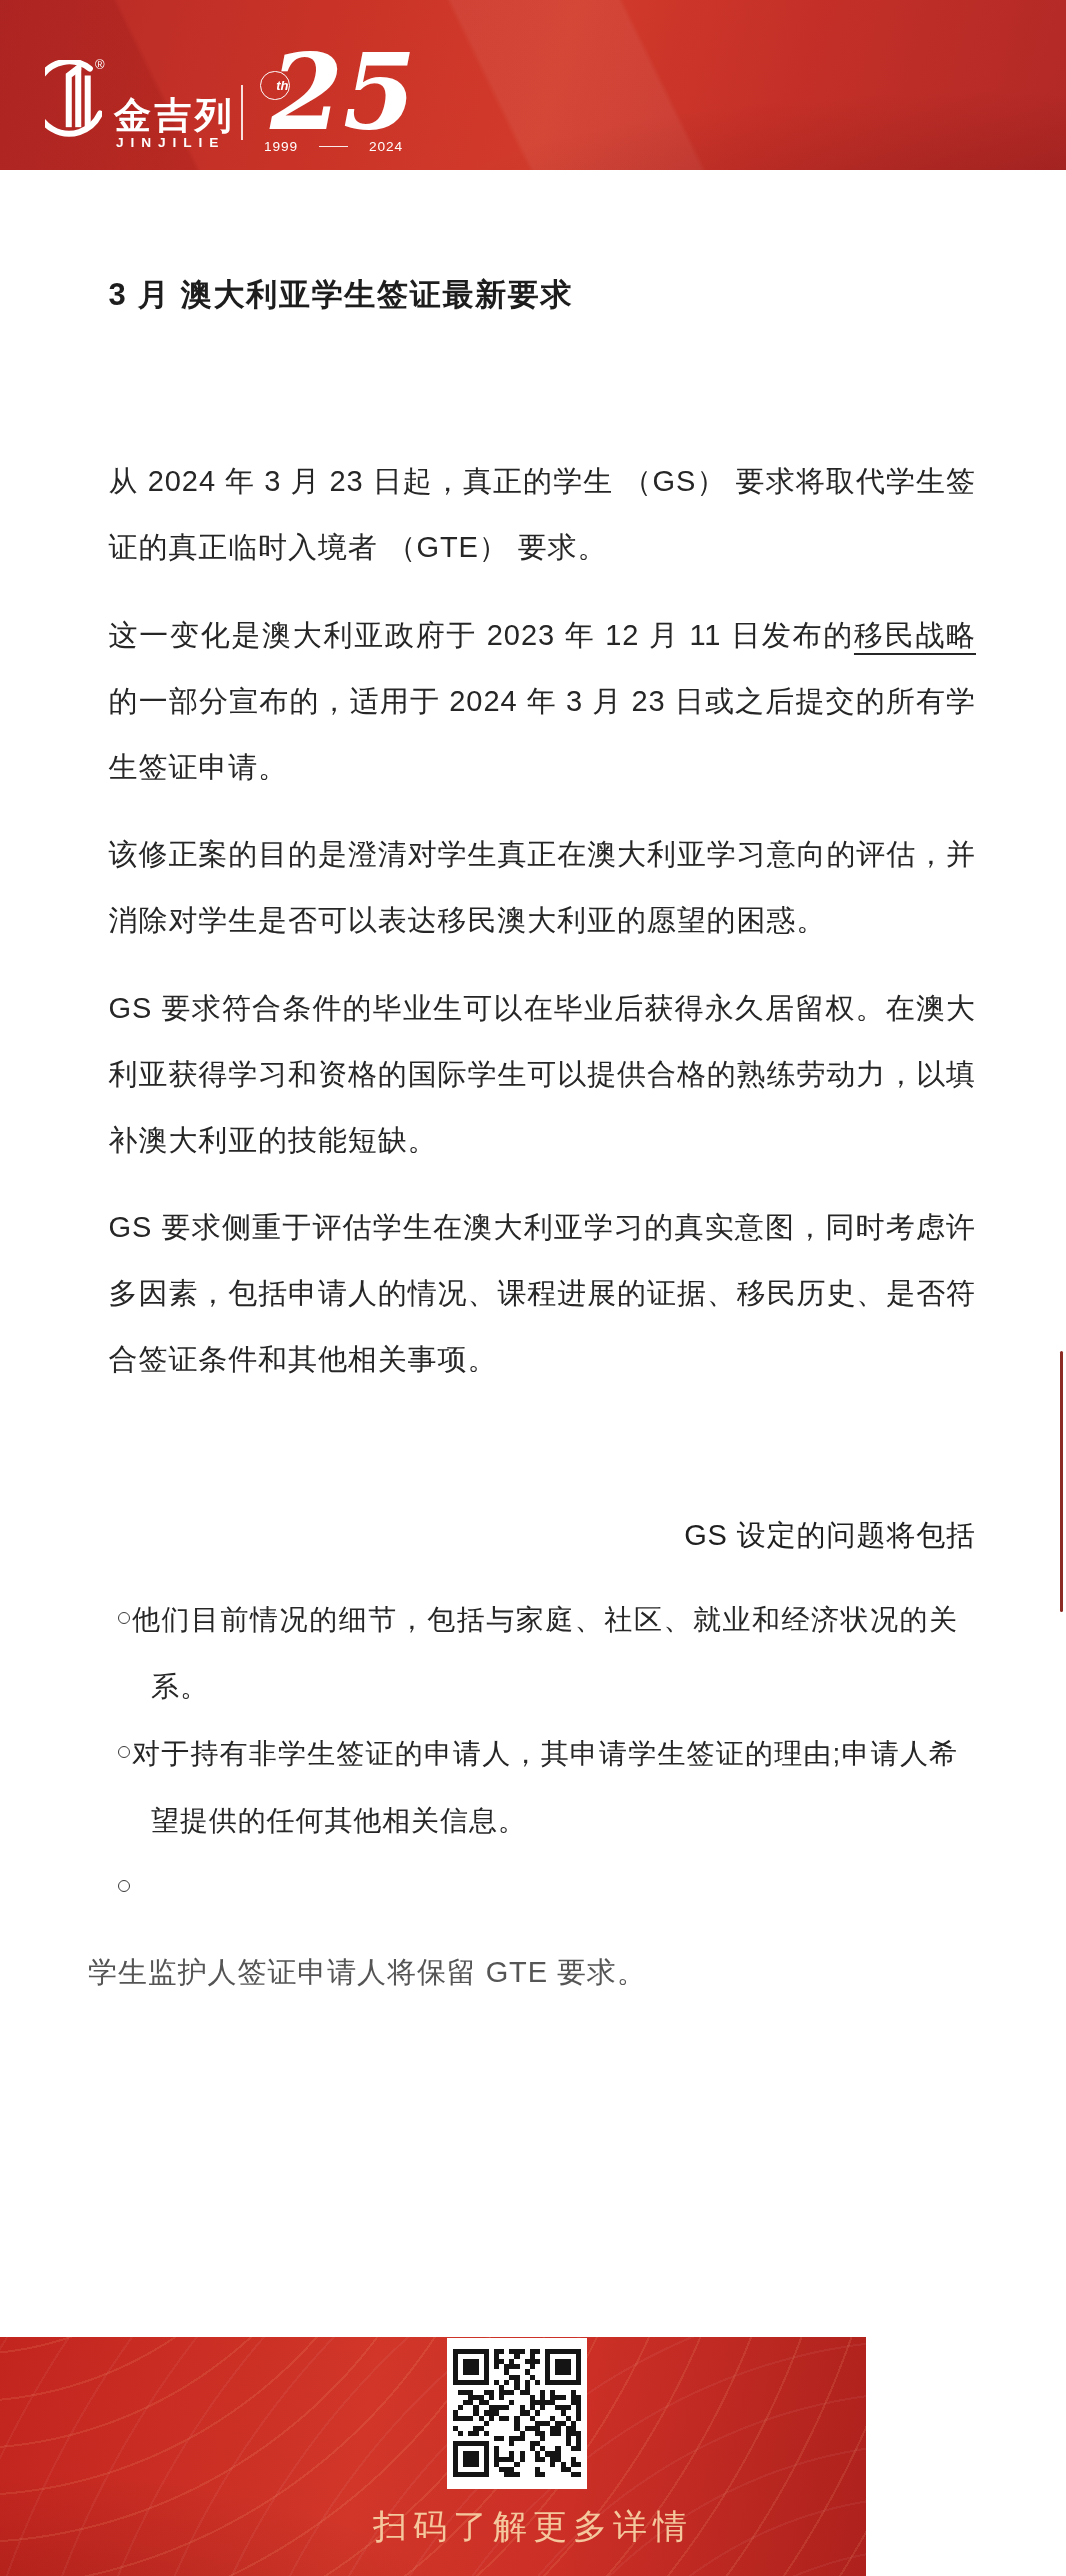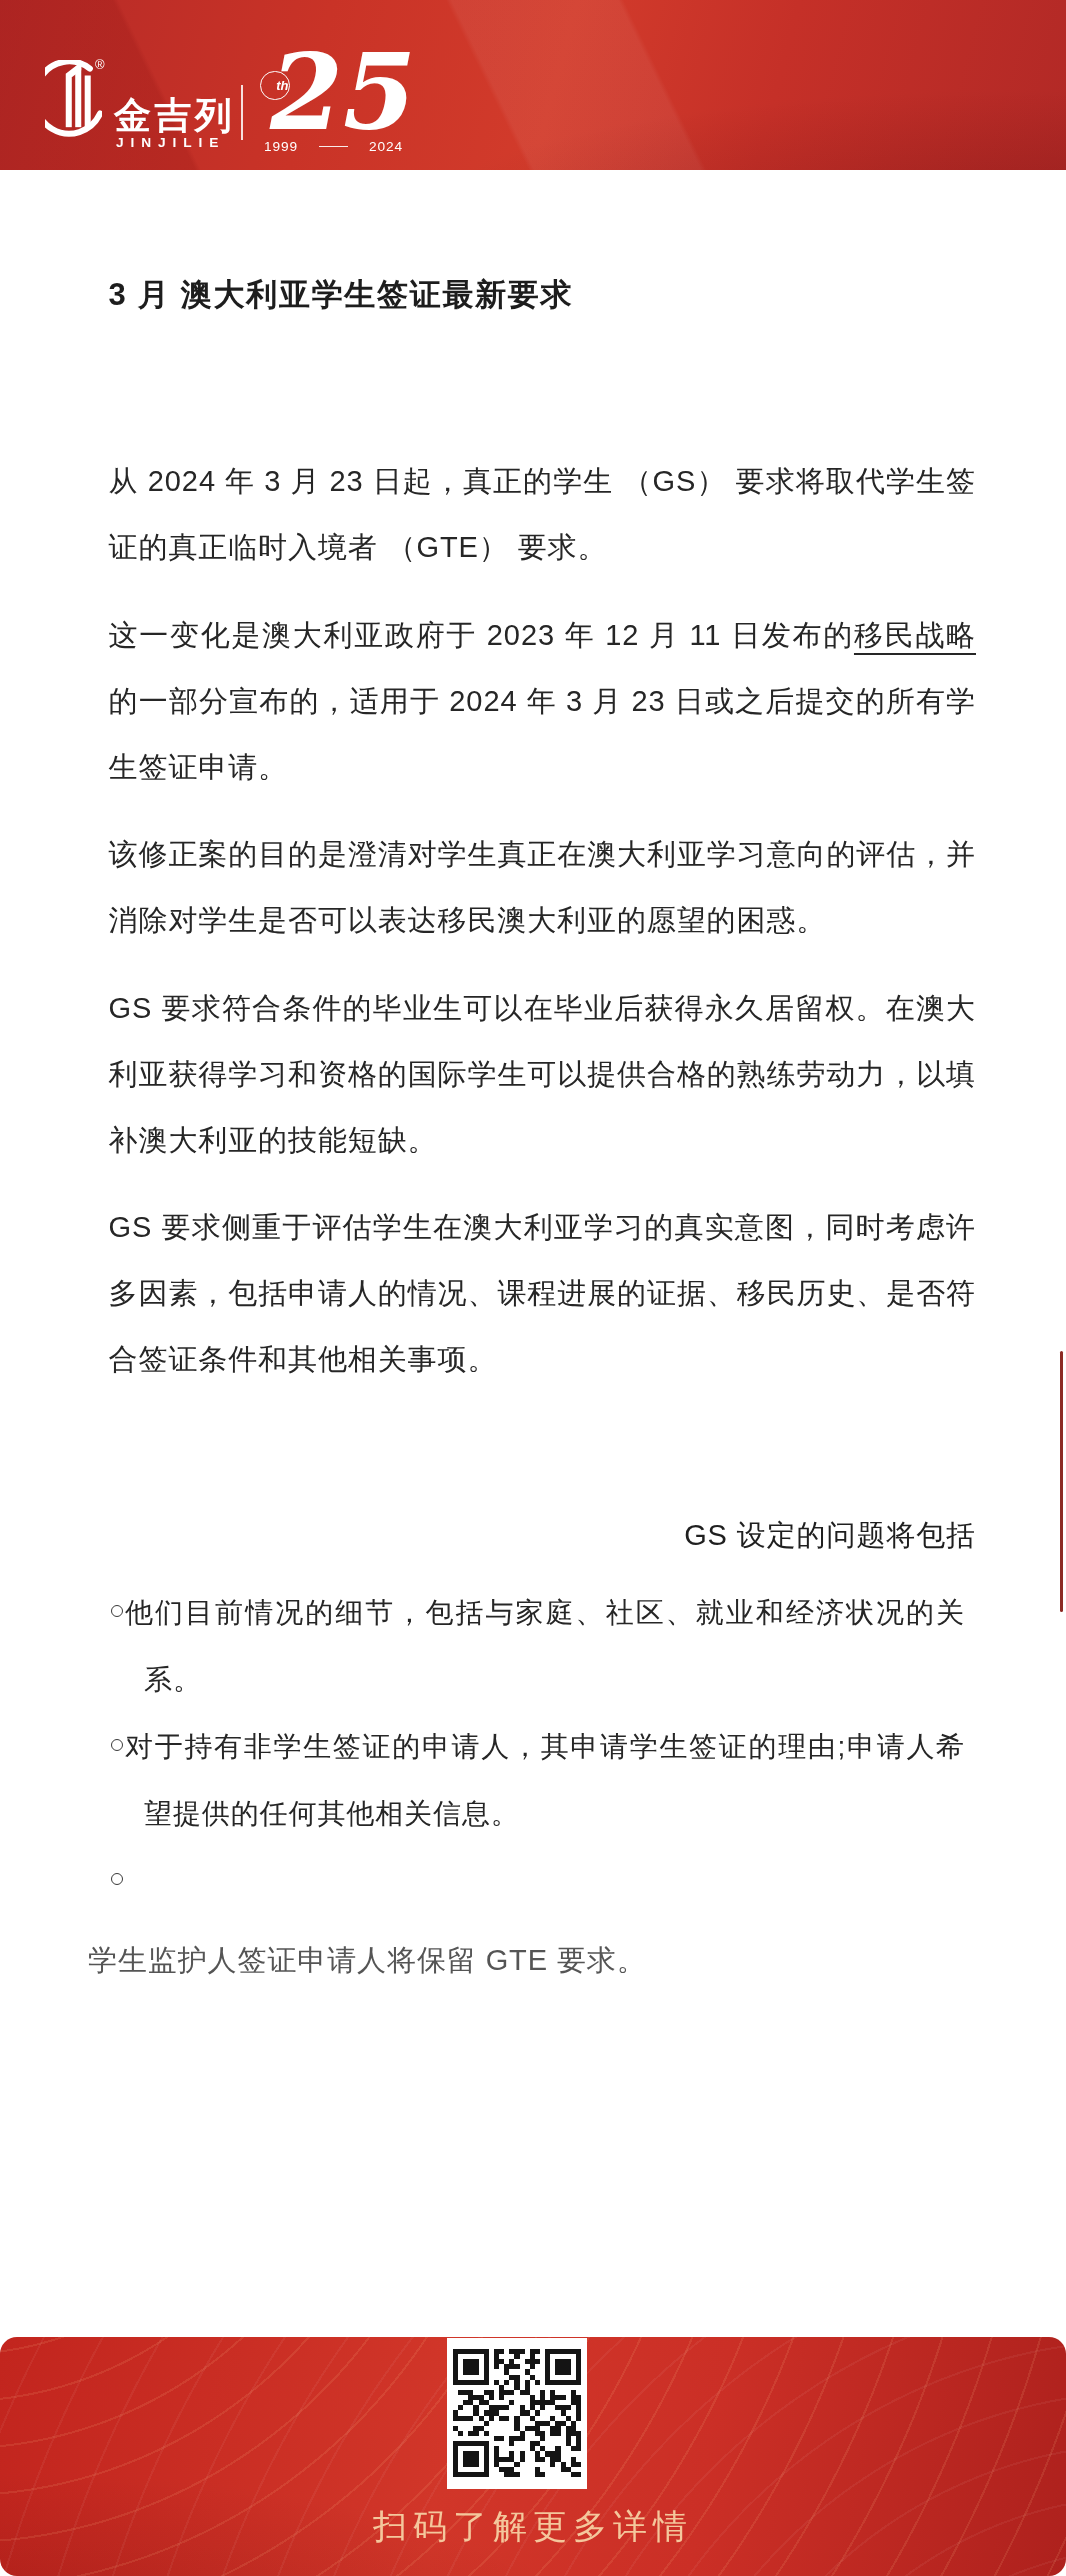--- a/index.html
+++ b/index.html
@@ -30,34 +30,33 @@
   .year-line{display:inline-block;width:29px;height:1.7px;background:rgba(255,255,255,.9);}
   
   .content{position:absolute;top:170px;left:0;width:1066px;padding:0;}
   .inner{margin:0 90px 0 88px;}
   .title{margin:103px 0 0 20.6px;font-size:31px;line-height:43px;color:#1d1d1d;letter-spacing:1.7px;}
   .paras p{margin:0 0 21.5px 20.6px;font-size:29px;line-height:66px;color:#262626;text-align:justify;letter-spacing:0.9px;}
   .paras p:first-child{margin-top:132px;}
   .link-underline{text-decoration:underline;text-underline-offset:7.7px;text-decoration-thickness:1.7px;color:inherit;}
   .spacer{height:88px;}
   .list-heading{margin:0;font-size:29px;line-height:66px;color:#1f1f1f;letter-spacing:0.9px;text-align:right;}
-  ul.qlist{margin:11px;padding:0;list-style:none;}
+  ul.qlist{margin:18px;padding:0;list-style:none;}
   ul.qlist li{position:relative;padding-left:45px;text-indent:-19px;font-size:28px;line-height:67px;color:#262626;text-align:justify;letter-spacing:0.9px;min-height:67px;}
   .bullet-dot{position:absolute;left:12px;top:26px;width:10.3px;height:10.3px;border:1.7px solid #3a3a3a;border-radius:50%;text-indent:0;}
   .closing{margin:13.7px 0 0 0;font-size:29px;line-height:66px;color:#555555;letter-spacing:0.9px;}
   
   .footer{
-    position:absolute;left:0;top:2337px;width:1066px;height:239px;
+    position:absolute;left:0;top:2337px;width:866px;height:239px;
     background-image:
       repeating-radial-gradient(circle at -4% -130%, transparent 0 45px, rgba(255,195,140,.12) 45px 47px),
       repeating-radial-gradient(circle at 108% 240%, transparent 0 50px, rgba(255,255,255,.05) 50px 52px),
       radial-gradient(ellipse at 0% 130%, rgba(90,8,10,.25), transparent 40%),
       linear-gradient(100deg, #c2251e 0%, #d13629 42%, #cb2f26 66%, #ae211d 100%);
     background-color:#c5302a;
-    border-radius:17px;
   }
   .qr-box{
     position:absolute;left:447px;top:0.9px;width:140px;height:151px;background:#ffffff;
     display:flex;align-items:center;justify-content:center;
   }
   .qr-box svg{display:block;}
   .cta{
     position:absolute;left:0;top:170px;width:1066px;text-align:center;
     font-size:34px;line-height:39px;letter-spacing:6px;color:#f4c79c;
   }

